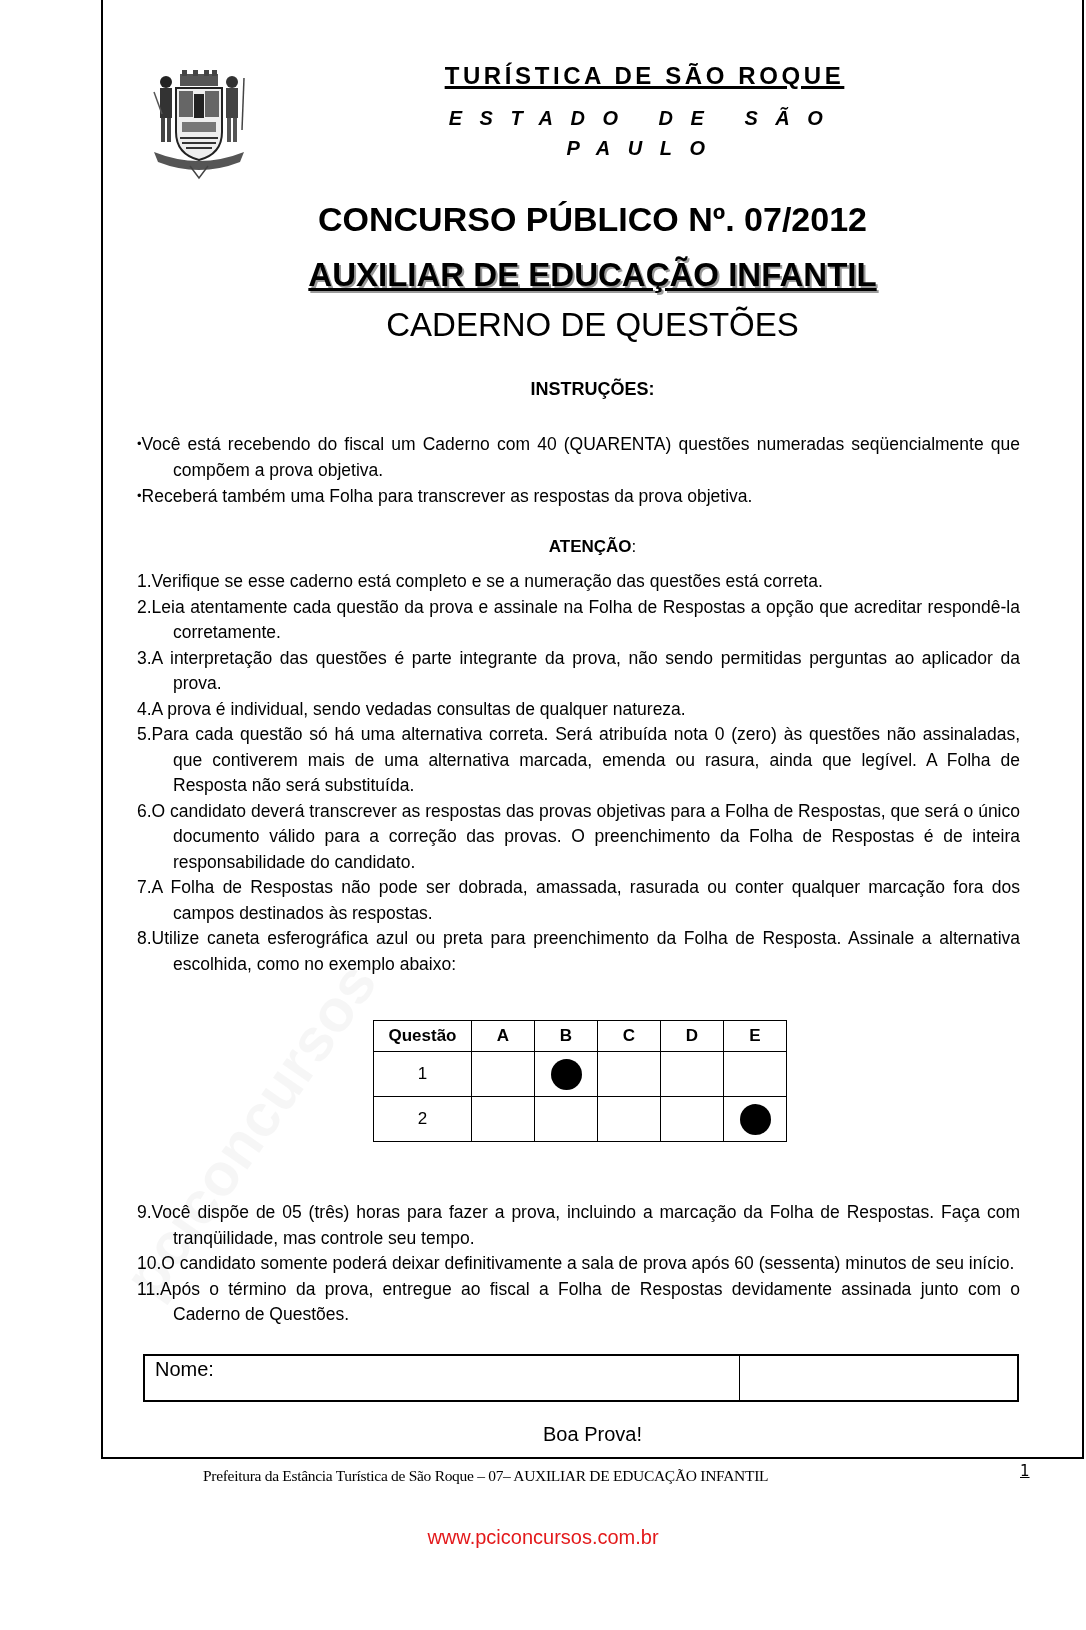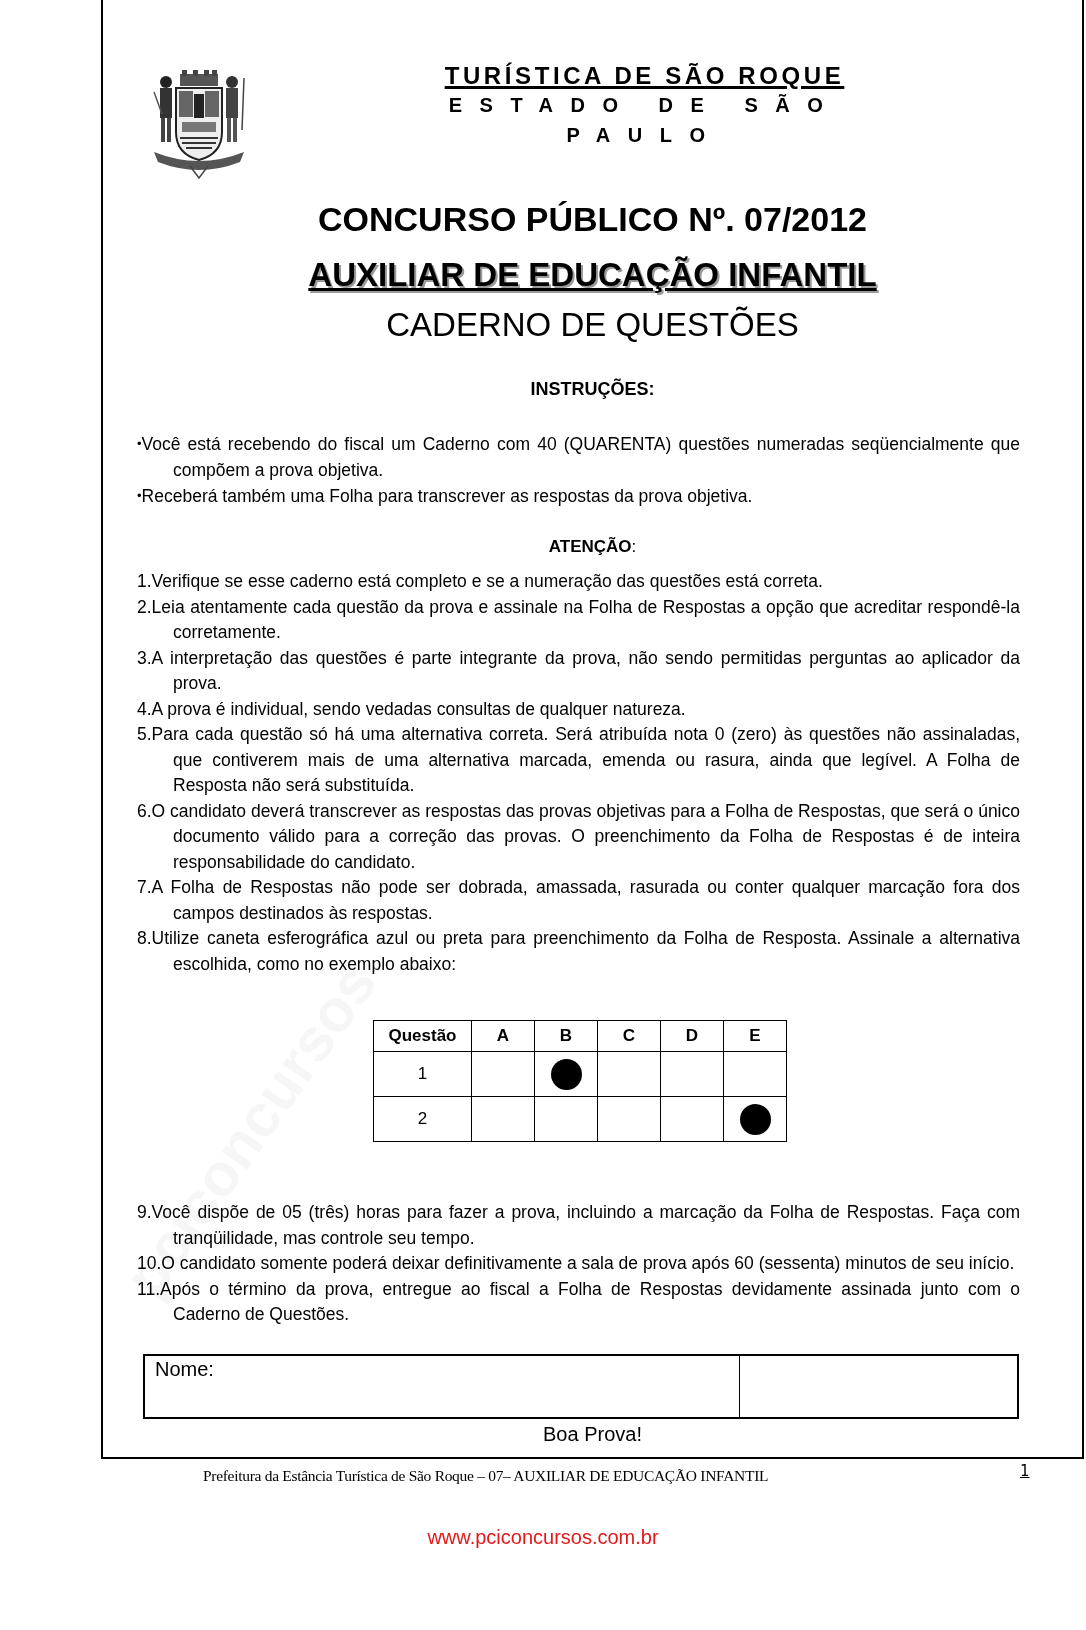--- a/index.html
+++ b/index.html
@@ -2,38 +2,38 @@
 <html><head>
 <meta charset="utf-8">
 <style>
   html, body { margin: 0; padding: 0; background: #ffffff; }
   body { width: 1086px; height: 1630px; position: relative; overflow: hidden; font-family: "Liberation Sans", sans-serif; color: #000; }
   .frame { position: absolute; left: 101px; top: -2px; width: 983px; height: 1461px; border: 2px solid #000; border-top: none; box-sizing: border-box; }
   .crest { position: absolute; left: 148px; top: 70px; width: 102px; height: 110px; }
   .hdr { position: absolute; left: 372px; top: 62px; width: 545px; text-align: center; font-weight: bold; }
   .hdr .l1 { font-size: 24px; letter-spacing: 4.2px; line-height: 28px; }
   .hdr .l2 { font-size: 24px; letter-spacing: 3.6px; line-height: 28px; text-decoration: underline; text-decoration-thickness: 3px; text-underline-offset: 2px; }
-  .hdr .l3 { font-size: 20px; letter-spacing: 17.5px; line-height: 30px; margin-top: 0; }
+  .hdr .l3 { font-size: 20px; letter-spacing: 17.5px; line-height: 30px; margin-top: 13px; font-style: italic; }
   .title1 { position: absolute; left: 101px; width: 983px; top: 200px; text-align: center; font-weight: bold; font-size: 34px; }
   .title2 { position: absolute; left: 101px; width: 983px; top: 256px; text-align: center; font-weight: bold; font-size: 33px; text-decoration: underline; text-decoration-thickness: 3px; text-shadow: 2px 2px 0 #9a9a9a; }
   .title3 { position: absolute; left: 101px; width: 983px; top: 306px; text-align: center; font-size: 33px; }
   .heading { position: absolute; left: 101px; width: 983px; text-align: center; font-size: 18px; font-weight: bold; }
   .heading .colon { font-weight: normal; }
   .body { position: absolute; left: 137px; width: 883px; font-size: 17.5px; line-height: 25.5px; text-align: justify; }
   .item { padding-left: 36px; text-indent: -36px; text-align: justify; }
   .bul { padding-left: 36px; text-indent: -36px; }
   .bul .dot { font-size: 13px; vertical-align: 2px; }
   table.ex { position: absolute; left: 373px; top: 1020px; border-collapse: collapse; }
   table.ex td { border: 1.5px solid #000; text-align: center; font-size: 17px; padding: 0; }
   table.ex tr.h td { height: 30px; font-weight: bold; }
   table.ex tr.r td { height: 44px; }
   table.ex td.q { width: 97px; }
   table.ex td.o { width: 62px; }
   .mark { display: inline-block; width: 31px; height: 31px; border-radius: 50%; background: #000; vertical-align: middle; }
-  .idbox { position: absolute; left: 143px; top: 1354px; width: 876px; height: 65px; border: 2px solid #000; box-sizing: border-box; display: flex; }
+  .idbox { position: absolute; left: 143px; top: 1354px; width: 876px; height: 48px; border: 2px solid #000; box-sizing: border-box; display: flex; }
   .idbox .nm { width: 574px; border-right: 1.5px solid #000; padding: 2px 10px; font-size: 20px; }
   .idbox .ins { flex: 1; padding: 2px 8px; font-size: 20px; }
   .boa { position: absolute; left: 101px; width: 983px; top: 1423px; text-align: center; font-size: 20px; }
   .footer { position: absolute; left: 203px; top: 1467px; font-family: Liberation Serif, serif; font-size: 15.5px; letter-spacing: -0.3px; }
   .pageno { position: absolute; left: 1020px; top: 1462px; font-family: "DejaVu Sans", sans-serif; font-size: 15px; text-decoration: underline; }
   .url { position: absolute; left: 0; width: 1086px; top: 1526px; text-align: center; font-size: 20px; color: #e3191b; }
   .wm { position: absolute; left: 110px; top: 1270px; transform: rotate(-55deg); transform-origin: left top; font-size: 60px; color: rgba(0,0,0,0.035); font-weight: bold; white-space: nowrap; pointer-events: none; }
 </style>
 </head>
 <body>

